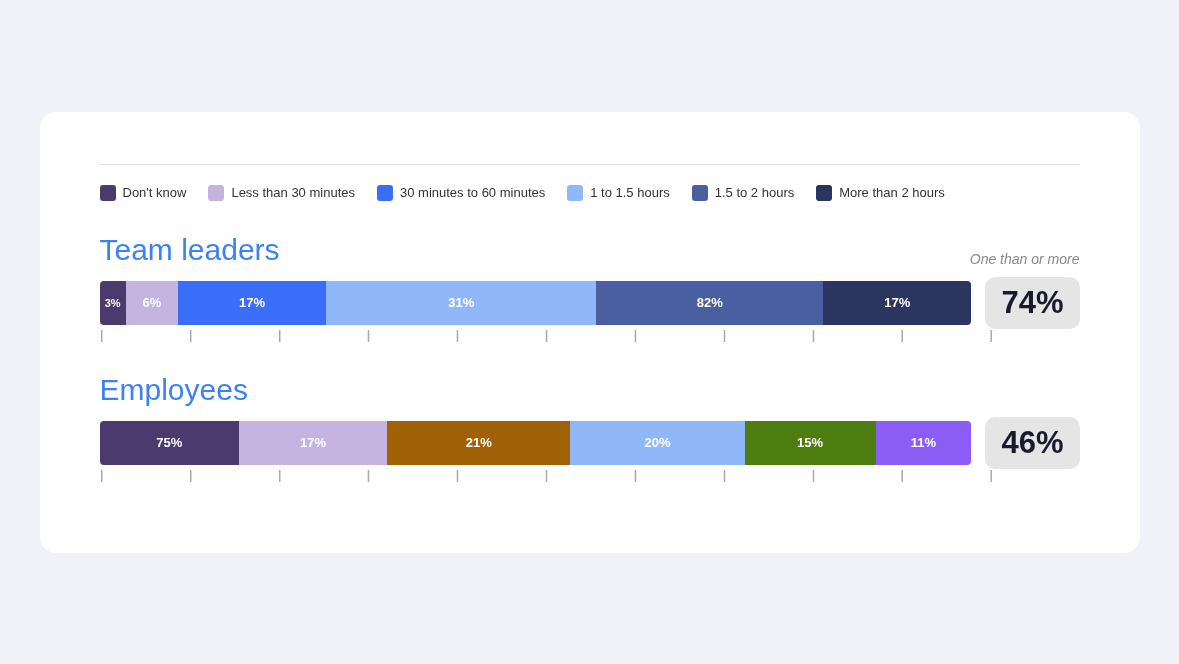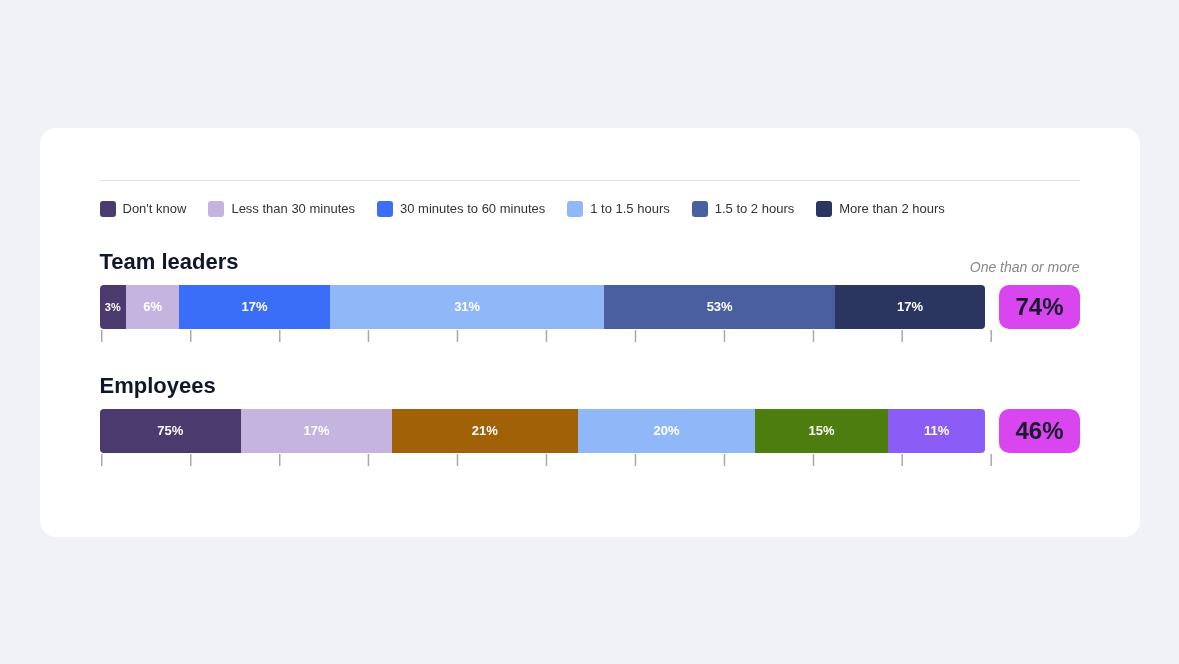--- a/index.html
+++ b/index.html
@@ -56,23 +56,23 @@
     .section {
       margin-bottom: 28px;
     }
     .section-header {
       display: flex;
       align-items: flex-end;
       justify-content: space-between;
       margin-bottom: 10px;
     }
     .section-title {
-      font-size: 22px;
-      font-weight: 700;
-      color: #0f172a;
+      font-size: 30px;
+      font-weight: 400;
+      color: #3b82f6;
     }
     .section-subtitle {
       font-size: 14px;
       color: #888;
       font-style: italic;
     }
     .bar-row {
       display: flex;
       align-items: center;
       gap: 14px;
@@ -91,24 +91,24 @@
       font-size: 13px;
       font-weight: 600;
       color: #fff;
       white-space: nowrap;
     }
     .bar-segment.tiny {
       font-size: 11px;
       padding: 0 2px;
     }
     .badge {
-      background: #d946ef;
+      background: #e5e5e5;
       border-radius: 10px;
       padding: 8px 16px;
-      font-size: 24px;
+      font-size: 31px;
       font-weight: 800;
       color: #1a1a2e;
       min-width: 72px;
       text-align: center;
     }
     .tick {
       color: #aaa;
       font-size: 16px;
       line-height: 1;
     }
@@ -159,21 +159,21 @@
         <div class="section-header">
           <div class="section-title">Team leaders</div>
           <div class="section-subtitle">One than or more</div>
         </div>
         <div class="bar-row">
           <div class="stacked-bar">
             <div class="bar-segment tiny" style="background: rgb(74, 58, 110); width: 3%;">3%</div>
             <div class="bar-segment" style="background: rgb(197, 180, 224); width: 6%;">6%</div>
             <div class="bar-segment" style="background: rgb(59, 110, 248); width: 17%;">17%</div>
             <div class="bar-segment" style="background: rgb(144, 184, 248); width: 31%;">31%</div>
-            <div class="bar-segment" style="background: rgb(74, 95, 160); width: 26%;">53%</div>
+            <div class="bar-segment" style="background: rgb(74, 95, 160); width: 26%;">82%</div>
             <div class="bar-segment" style="background: rgb(42, 53, 96); width: 17%;">17%</div>
           </div>
           <div class="badge">74%</div>
         </div>
         <div style="display: flex; padding-right: 86px;">
           <div class="tick-wrapper">
             <span class="tick">I</span>
             <span class="tick">I</span>
             <span class="tick">I</span>
             <span class="tick">I</span>

